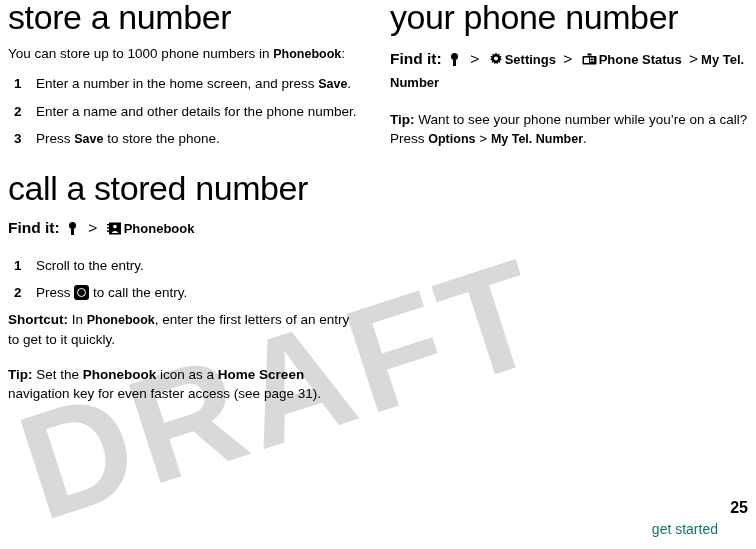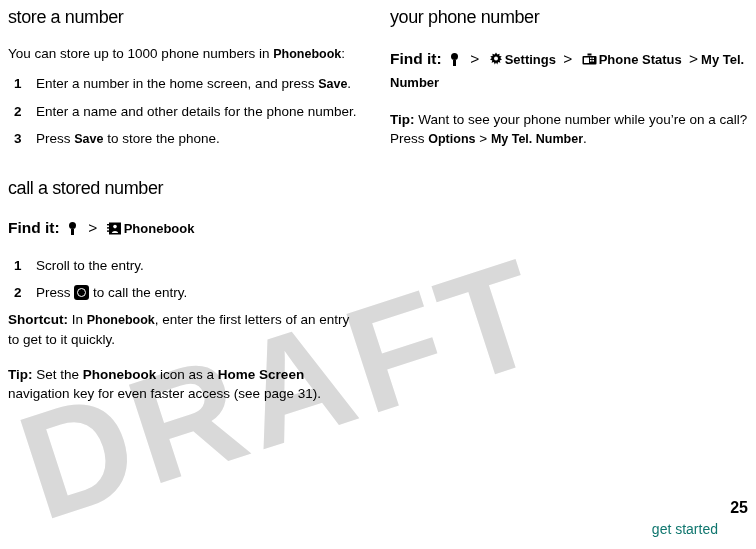--- a/index.html
+++ b/index.html
@@ -49,21 +49,21 @@
   }
   .col-left {
     left: 8px;
     width: 355px;
   }
   .col-right {
     left: 390px;
     width: 360px;
   }
   h1.head {
-    font-size: 18px;
+    font-size: 34px;
     font-weight: normal;
     margin: 0;
     letter-spacing: -0.4px;
     line-height: 34px;
   }
   .h1-store { margin-top: 0px; }
   .body-text {
     font-size: 13.5px;
     line-height: 19px;
     margin: 10px 0 0 0;

